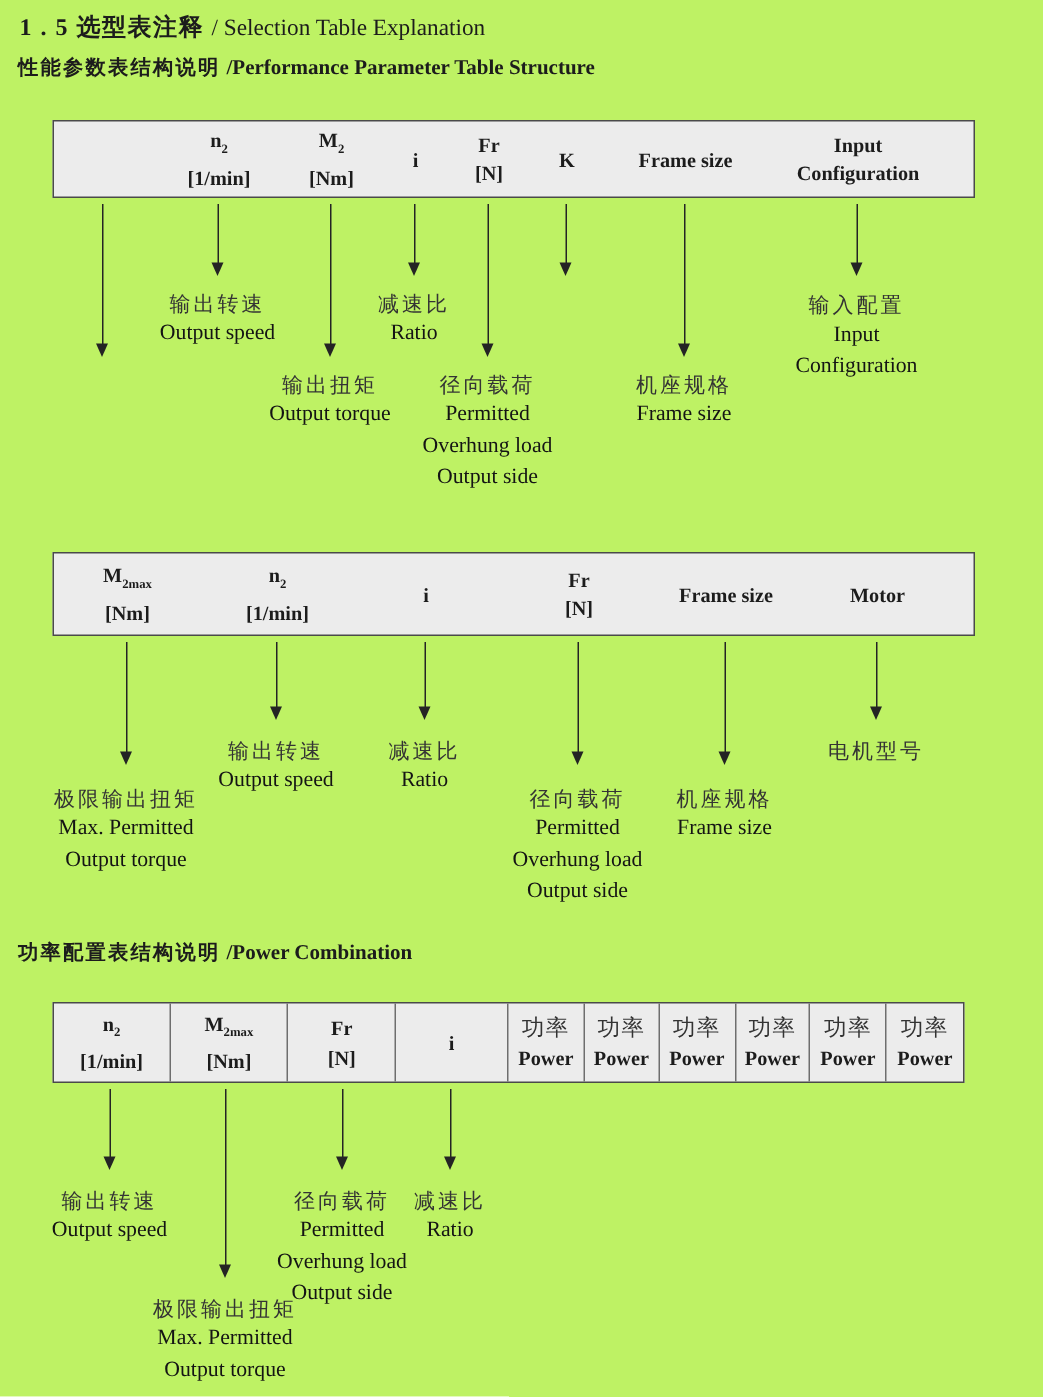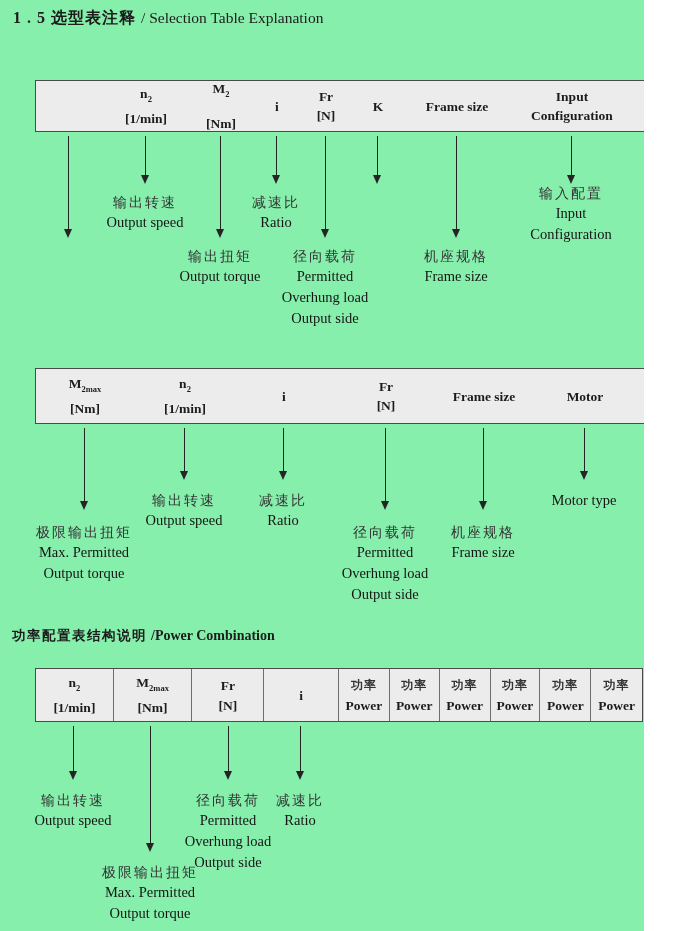--- a/index.html
+++ b/index.html
@@ -1,63 +1,66 @@
 <!DOCTYPE html>
 <html><head>
 <meta charset="utf-8">
 <style>
   html,body{margin:0;padding:0;background:#fff;}
-  .page{position:relative;width:644px;height:931px;background:#86efac;overflow:hidden;
+  .page{position:relative;width:695px;height:931px;background:#bef264;overflow:hidden;
         font-family:"Liberation Sans",sans-serif;color:#1c1c1c;}
   .title{position:absolute;left:13px;top:8px;white-space:nowrap;}
   .t-zh{font-family:"Liberation Serif",serif;font-weight:bold;font-size:16px;letter-spacing:1px;}
   .t-en{font-family:"Liberation Serif",serif;font-size:15.5px;margin-left:5px;}
   .sec-h{position:absolute;left:12px;white-space:nowrap;font-weight:bold;}
   .h-zh{font-size:13.5px;letter-spacing:1.5px;font-family:"Liberation Sans",sans-serif;}
   .h-en{font-family:"Liberation Serif",serif;font-size:14px;margin-left:4px;}
   .tbl{position:absolute;background:#ececec;border:1px solid #4a4a4a;box-sizing:border-box;}
   .cell{position:absolute;top:0;height:100%;display:flex;flex-direction:column;align-items:center;
         justify-content:center;gap:4px;font-family:"Liberation Serif",serif;font-weight:bold;
         font-size:13.5px;text-align:center;}
   .ln{line-height:15px;white-space:nowrap;}
   .ln:empty{display:none;}
   sub.s{font-size:8.5px;letter-spacing:0;}
   sub.s:empty{display:none;}
   .t3row{display:flex;height:100%;}
   .c3{border-right:1px solid #6e6e6e;box-sizing:border-box;height:100%;display:flex;flex-direction:column;
       align-items:center;justify-content:center;gap:5px;font-family:"Liberation Serif",serif;
       font-weight:bold;font-size:13.5px;text-align:center;}
   .c3:last-child{border-right:none;}
-  .pzh{font-family:"Liberation Sans",sans-serif;font-weight:bold;font-size:12px;letter-spacing:1px;color:#333;}
+  .pzh{font-family:"Liberation Sans",sans-serif;font-weight:normal;font-size:15px;letter-spacing:1px;color:#333;}
   .arrow{position:absolute;width:9px;}
   .arrow::before{content:"";position:absolute;left:4px;top:0;bottom:8px;width:1px;background:#242424;}
   .arrow::after{content:"";position:absolute;left:0;bottom:0;width:0;height:0;
         border-left:4.5px solid transparent;border-right:4.5px solid transparent;border-top:9px solid #242424;}
   .callout{position:absolute;text-align:center;}
   .callout div:empty{display:none;}
   .zh{font-size:14px;letter-spacing:2px;color:#343434;line-height:20px;white-space:nowrap;
       font-family:"Liberation Sans",sans-serif;}
   .en{font-family:"Liberation Serif",serif;font-size:14.5px;color:#141414;line-height:21px;white-space:nowrap;}
 </style>
 </head>
 <body>
 
 <div class="page">
 
   <div class="title">
     <span class="t-zh">1 . 5 选型表注释</span><span class="t-en">/ Selection Table Explanation</span>
   </div>
 
+  <div class="sec-h" style="top:36px;">
+    <span class="h-zh">性能参数表结构说明</span><span class="h-en">/Performance Parameter Table Structure</span>
+  </div>
 
   <div class="tbl" style="left:35px;top:80px;width:615px;height:52px;">
     <div class="cell" style="left:65px;width:90px;">
       <div class="ln"><span>n</span><sub class="s">2</sub></div>
       <div class="ln">[1/min]</div>
     </div>
-    <div class="cell" style="left:140px;width:90px;justify-content:space-between;">
+    <div class="cell" style="left:140px;width:90px;">
       <div class="ln"><span>M</span><sub class="s">2</sub></div>
       <div class="ln">[Nm]</div>
     </div>
     <div class="cell" style="left:196px;width:90px;">
       <div class="ln"><span>i</span></div>
 
     </div>
     <div class="cell" style="left:245px;width:90px;">
       <div class="ln"><span>Fr</span></div>
       <div class="ln">[N]</div>
@@ -100,21 +103,21 @@
   <div class="callout" style="left:265px;top:246px;width:120px;">
     <div class="zh">径向载荷</div>
     <div class="en">Permitted</div>
     <div class="en">Overhung load</div>
     <div class="en">Output side</div>
   </div>
   <div class="callout" style="left:396px;top:246px;width:120px;">
     <div class="zh">机座规格</div>
     <div class="en">Frame size</div>
   </div>
-  <div class="callout" style="left:511px;top:183px;width:120px;">
+  <div class="callout" style="left:511px;top:193px;width:120px;">
     <div class="zh">输入配置</div>
     <div class="en">Input</div>
     <div class="en">Configuration</div>
   </div>
 
 
   <div class="tbl" style="left:35px;top:368px;width:615px;height:56px;">
     <div class="cell" style="left:4px;width:90px;">
       <div class="ln"><span>M</span><sub class="s">2max</sub></div>
       <div class="ln">[Nm]</div>
@@ -165,21 +168,21 @@
     <div class="zh">径向载荷</div>
     <div class="en">Permitted</div>
     <div class="en">Overhung load</div>
     <div class="en">Output side</div>
   </div>
   <div class="callout" style="left:418px;top:522px;width:130px;">
     <div class="zh">机座规格</div>
     <div class="en">Frame size</div>
   </div>
   <div class="callout" style="left:519px;top:490px;width:130px;">
-    <div class="en">Motor type</div>
+    <div class="zh">电机型号</div>
   </div>
 
   <div class="sec-h" style="top:626px;">
     <span class="h-zh">功率配置表结构说明</span><span class="h-en">/Power Combination</span>
   </div>
 
   <div class="tbl" style="left:35px;top:668px;width:608px;height:54px;">
     <div class="t3row">
       <div class="c3" style="width:78px;">
         <div class="ln"><span>n</span><sub class="s">2</sub></div>

